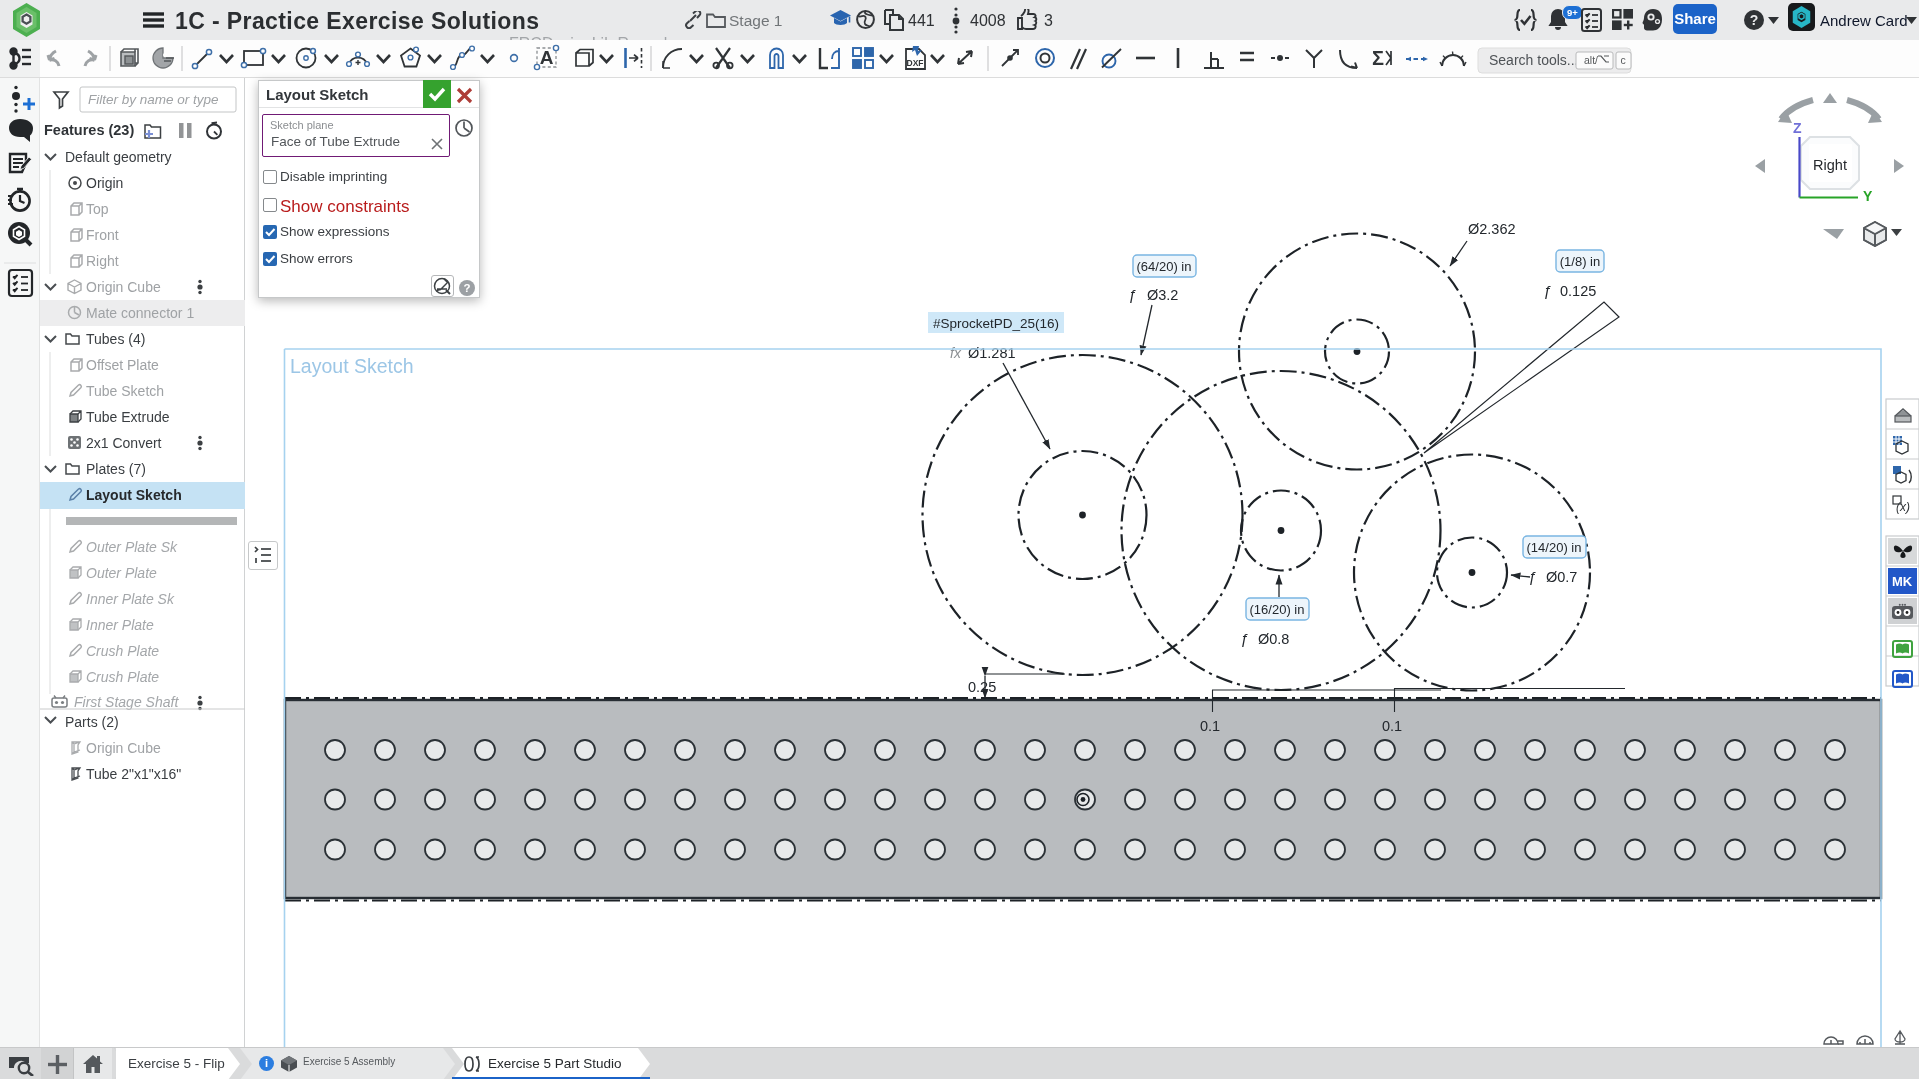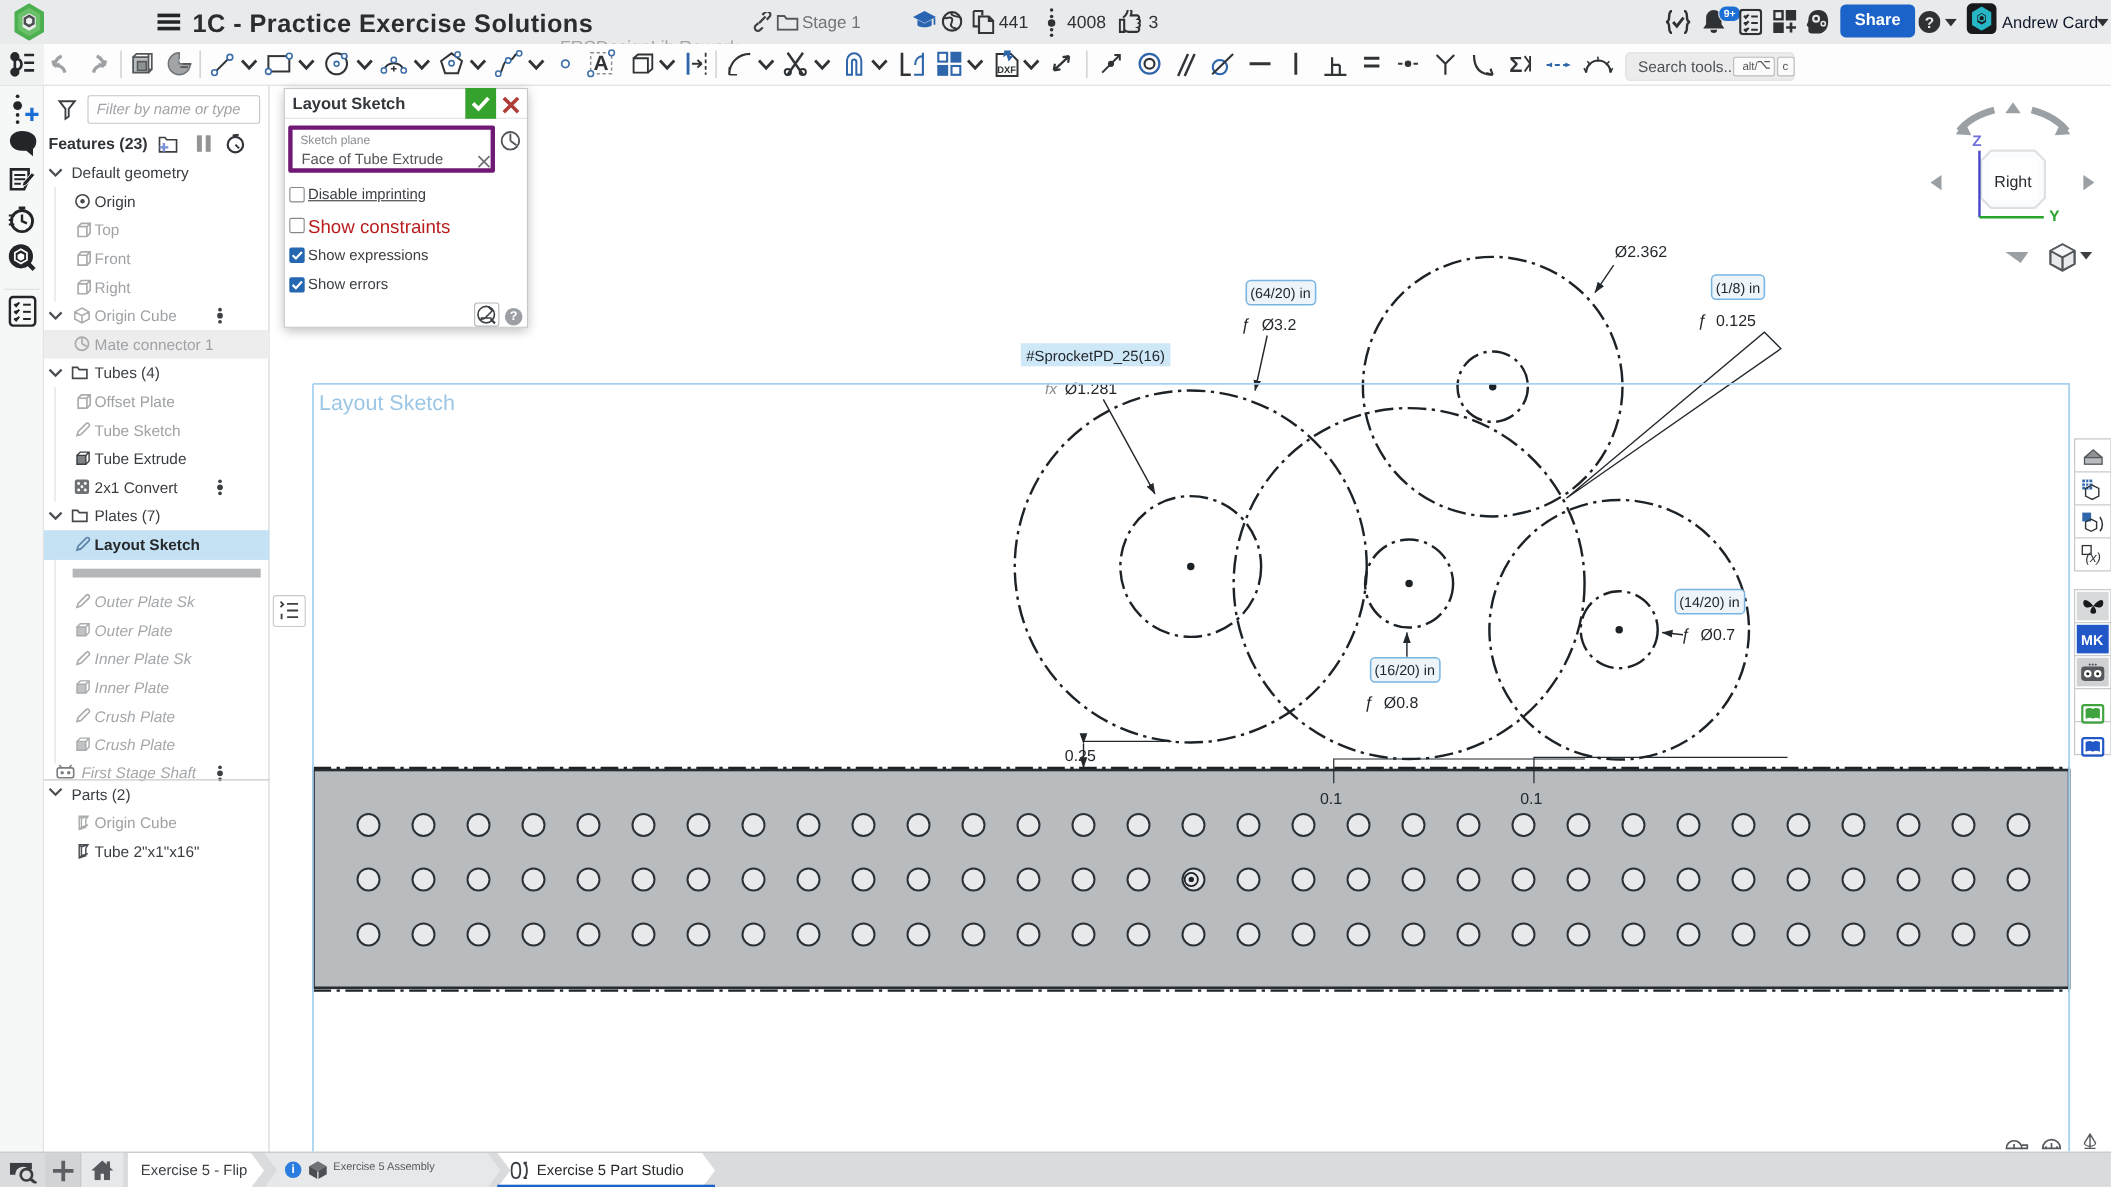--- a/index.html
+++ b/index.html
@@ -387,21 +387,21 @@
         <path d="M11 1 C5 1 2 5.5 2 10 c0 2-1.5 4-1.5 5 c0 1 1.5 1 1.5 2 v3 c0 1.5 1.5 2.5 3 2.5 h6 c4 0 9-3 9-11 C20 5 17 1 11 1 z" fill="#2f3235"></path>
         <g fill="#e9eaeb">
           <circle cx="9" cy="9" r="3.6"></circle>
           <circle cx="15.5" cy="13.5" r="2.6"></circle>
         </g>
         <g fill="#2f3235">
           <circle cx="9" cy="9" r="1.7"></circle>
           <circle cx="15.5" cy="13.5" r="1.2"></circle>
         </g>
       </svg>
-  <div class="abs" style="left:1673px;top:4px;width:68px;height:30px;background:#1b63c8;border-radius:5px;color:#fff;font-size:15px;font-weight:bold;text-align:center;line-height:30px;">Share</div>
+  <div class="abs" style="left:1673px;top:4px;width:44px;height:30px;background:#1b63c8;border-radius:5px;color:#fff;font-size:15px;font-weight:bold;text-align:center;line-height:30px;">Share</div>
   <svg class="abs" style="left:1744px;top:10px" width="20" height="20" viewBox="0 0 20 20">
         <circle cx="10" cy="10" r="10" fill="#2f3235"></circle>
         <text x="10" y="15" font-size="14" font-weight="bold" fill="#e9eaeb" text-anchor="middle">?</text>
       </svg>
   <svg class="abs" style="left:1768px;top:17px" width="11" height="7">
         <path d="M0 0 h11 L5.5 7 Z" fill="#2f3235"></path>
       </svg>
   <div class="abs" style="left:1788px;top:3px;width:27px;height:28px;background:#17191b;border-radius:5px;"></div>
   <svg class="abs" style="left:1792px;top:6px" width="19" height="22" viewBox="0 0 27 34">
         <path d="M13.5 0 L27 8 V26 L13.5 34 L0 26 V8 Z" fill="#27b6c6"></path>
@@ -815,33 +815,33 @@
     <div class="abs" style="left:7px;top:5px;font-size:15px;font-weight:bold;color:#33373b;">Layout Sketch</div>
     <div class="abs" style="left:164px;top:-1px;width:28px;height:28px;background:#35a22e;">
       <svg width="28" height="28">
           <path d="M7 14 l5 5 L21 9" fill="none" stroke="#fff" stroke-width="3.4"></path>
         </svg>
     </div>
     <svg class="abs" style="left:197px;top:6px" width="17" height="17">
         <path d="M2 2 L15 15 M15 2 L2 15" stroke="#ae3d38" stroke-width="3.2"></path>
       </svg>
   </div>
-  <div class="abs" style="left:3px;top:33px;width:188px;height:43px;border:4px solid #701a75;border-radius:2px;">
+  <div class="abs" style="left:3px;top:33px;width:188px;height:43px;border:1px solid #701a75;border-radius:2px;">
     <div class="abs" style="left:7px;top:4px;font-size:11px;color:#8b8e91;">Sketch plane</div>
     <div class="abs" style="left:8px;top:19px;font-size:13.5px;color:#515559;">Face of Tube Extrude</div>
     <svg class="abs" style="left:168px;top:23px" width="12" height="12">
         <path d="M1 1 L11 11 M11 1 L1 11" stroke="#6e7275" stroke-width="1.6"></path>
       </svg>
   </div>
   <svg class="abs" style="left:196px;top:38px" width="18" height="18">
       <circle cx="9" cy="9" r="8" fill="none" stroke="#515559" stroke-width="1.7"></circle>
       <path d="M9 9 V2.5 M9 9 L14.5 13" fill="none" stroke="#515559" stroke-width="1.7"></path>
     </svg>
   <div class="abs" style="left:4px;top:89px;width:14px;height:14px;border:1.5px solid #85898c;border-radius:2px;background:#fff;"></div>
-  <div class="abs" style="left:21px;top:88px;font-size:13.5px;color:#3a3e42;text-decoration:underline;">Disable imprinting</div>
+  <div class="abs" style="left:21px;top:88px;font-size:13.5px;color:#3a3e42;">Disable imprinting</div>
   <div class="abs" style="left:4px;top:117px;width:14px;height:14px;border:1.5px solid #85898c;border-radius:2px;background:#fff;"></div>
   <div class="abs" style="left:21px;top:116px;font-size:17px;color:#b91c1c;">Show constraints</div>
   <div class="abs" style="left:4px;top:144px;width:14px;height:14px;border-radius:2px;background:#2667b2;"><svg width="14" height="14">
         <path d="M3 7 l3 3 L11.5 4" fill="none" stroke="#fff" stroke-width="2"></path>
       </svg></div>
   <div class="abs" style="left:21px;top:143px;font-size:13.5px;color:#3a3e42;">Show expressions</div>
   <div class="abs" style="left:4px;top:171px;width:14px;height:14px;border-radius:2px;background:#2667b2;"><svg width="14" height="14">
         <path d="M3 7 l3 3 L11.5 4" fill="none" stroke="#fff" stroke-width="2"></path>
       </svg></div>
   <div class="abs" style="left:21px;top:170px;font-size:13.5px;color:#3a3e42;">Show errors</div>

